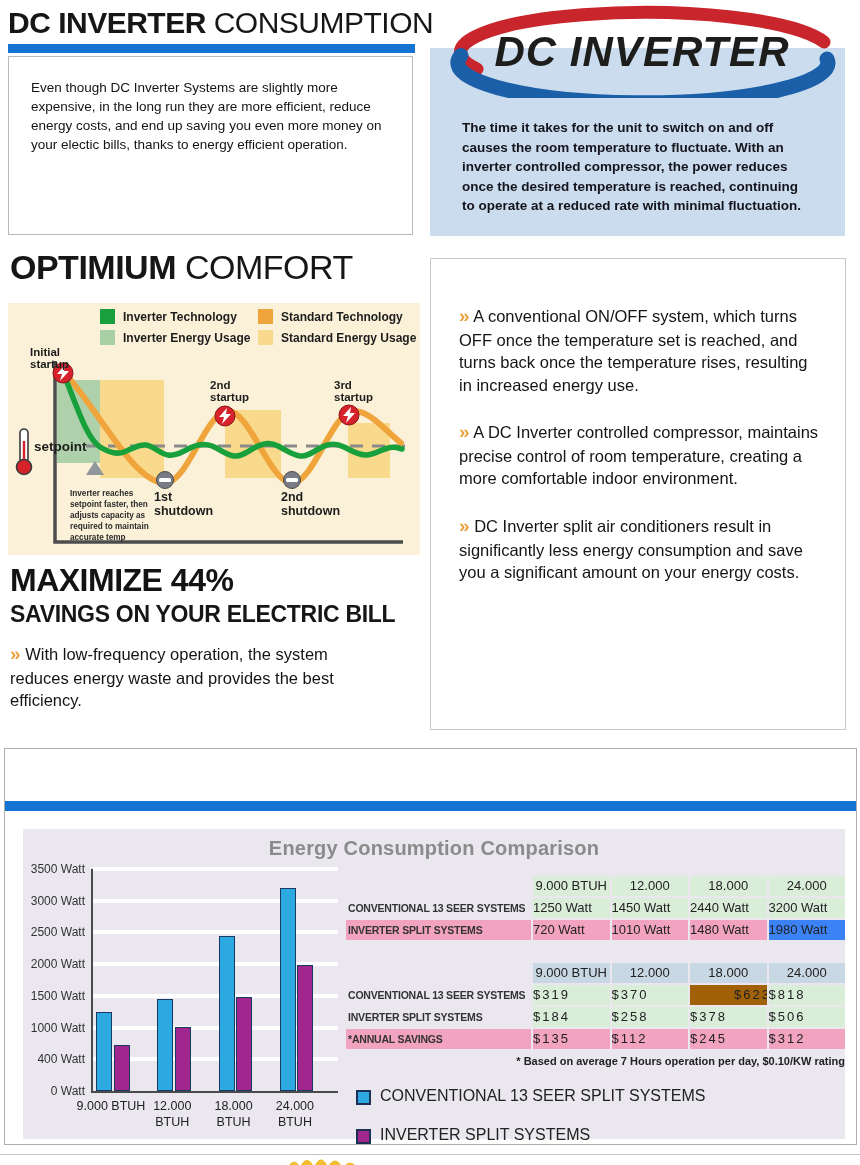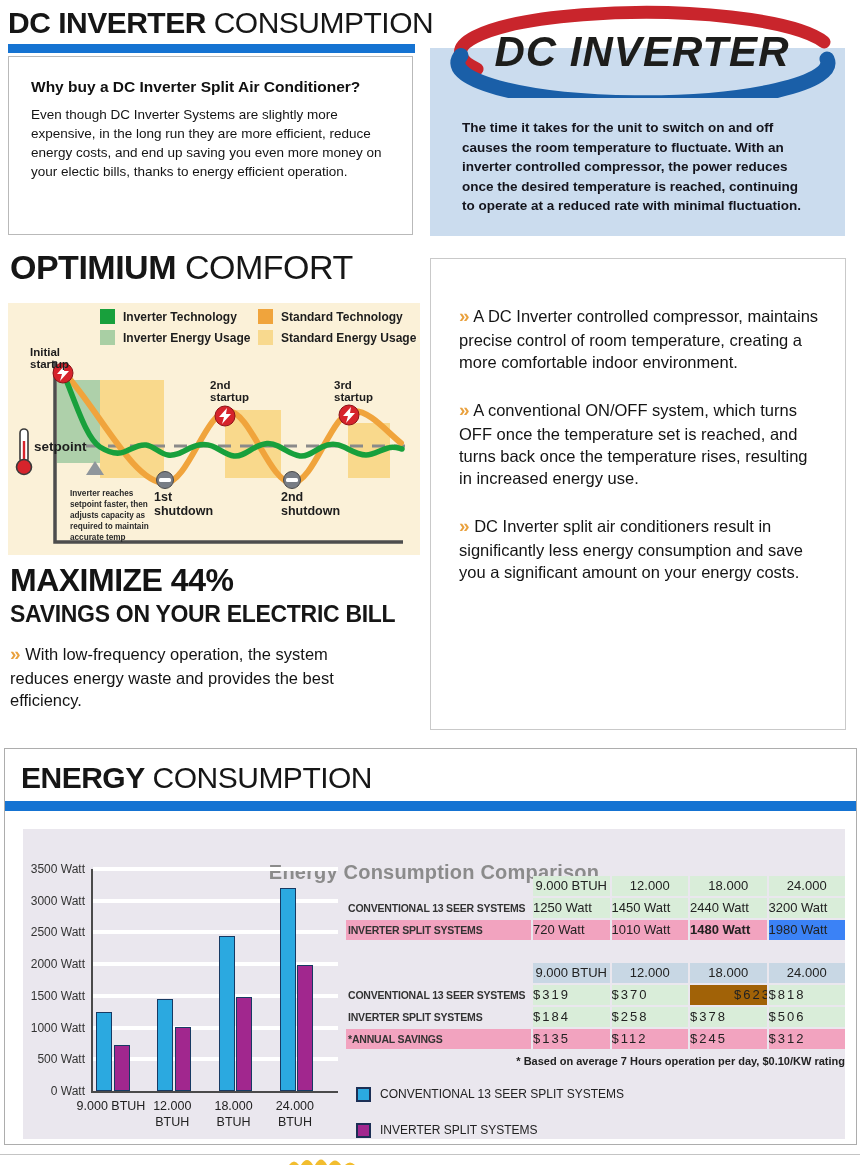--- a/index.html
+++ b/index.html
@@ -41,53 +41,52 @@
 
   
   .benefits-box { left:430px; top:258px; width:416px; height:472px; border:1px solid #c9c9c9; background:#fff; box-sizing:border-box; padding:44px 26px 0 28px; }
   .benefit { font-size:16.5px; line-height:1.36; color:#141414; margin-bottom:23px; }
 
   
   .energy-panel { left:4px; top:748px; width:853px; height:397px; border:1px solid #adadad; background:#fff; box-sizing:border-box; }
   .energy-title { position:absolute; left:16px; top:12px; }
   .energy-bar { position:absolute; left:0; top:52px; width:100%; height:10px; }
   .energy-chart { position:absolute; left:18px; top:80px; width:822px; height:310px; background:#eae7ee; }
-  .ec-title { position:absolute; left:0; top:8px; width:100%; text-align:center; font-size:20px; font-weight:700; color:#8b8b8b; letter-spacing:0.2px;margin-top:24px; }
+  .ec-title { position:absolute; left:0; top:8px; width:100%; text-align:center; font-size:20px; font-weight:700; color:#8b8b8b; letter-spacing:0.2px; }
   .plot { position:absolute; left:68px; top:40px; width:245px; height:222px; border-left:2px solid #4a4a4a; border-bottom:2px solid #4a4a4a; }
   .grid { position:absolute; left:0; width:100%; height:4px; background:#fff; }
   .bar { position:absolute; bottom:0; border:1.5px solid #173a63; box-sizing:border-box; }
   .ytick { position:absolute; left:0; width:62px; text-align:right; font-size:12px; font-weight:400; color:#333; }
   .xlabel { position:absolute; width:70px; text-align:center; font-size:12.5px; color:#222; line-height:1.25; }
   .etable { position:absolute; left:323px; display:grid; grid-template-columns:185px repeat(4, 76.5px); gap:2px; }
   .cell { height:20px; line-height:20px; overflow:hidden; }
   .head-cell { font-size:13px; font-weight:400; text-align:center; color:#222; }
   .label-cell { font-size:10.5px; font-weight:700; color:#333; letter-spacing:-0.2px; display:flex; align-items:center; padding-left:2px; box-sizing:border-box; }
   .val-cell { font-size:13px; font-weight:400; text-align:left; color:#222; }
   #cost-table .val-cell { letter-spacing:2px; }
   .footnote { position:absolute; left:323px; top:226px; width:499px; text-align:right; font-size:11px; font-weight:700; color:#222; }
   .echart-legend { position:absolute; left:333px; top:258px; }
-  .el-item { display:flex; align-items:flex-start; gap:9px; margin-bottom:21px; font-size:12px; color:#222; white-space:nowrap; }
+  .el-item { display:flex; align-items:flex-end; gap:9px; margin-bottom:21px; font-size:16px; color:#222; white-space:nowrap; }
   .el-swatch { width:11px; height:11px; border:2px solid #1c2f55; flex:0 0 auto; }
 
   
   .bottom-line { left:0; top:1154px; width:860px; height:1px; background:#c4c4c4; }
   .bottom-decor { left:287px; top:1156px; }
 </style>
 </head>
 <body>
 
 <div class="page">
 
   <div class="abs h-title" style="left:8px; top:6px;">
     <span class="hb">DC INVERTER</span><span class="hl"> CONSUMPTION</span>
   </div>
   <div class="abs accent-bar" style="left:8px; top:44px; width:407px; height:9px;"></div>
 
   <div class="abs intro-box">
-    <div class="intro-heading">Why buy a DC Inverter Split Air Conditioner?</div>
     <div class="intro-body">Even though DC Inverter Systems are slightly more expensive, in the long run they are more efficient, reduce energy costs, and end up saving you even more money on your electic bills, thanks to energy efficient operation.</div>
   </div>
 
   <div class="abs info-panel">
     <div class="info-body">The time it takes for the unit to switch on and off causes the room temperature to fluctuate. With an inverter controlled compressor, the power reduces once the desired temperature is reached, continuing to operate at a reduced rate with minimal fluctuation.</div>
   </div>
   <svg class="abs logo-svg" viewBox="0 0 400 96">
     <path d="M37,67 A185,40 0 1 1 384,40" fill="none" stroke="#c9252c" stroke-width="13" stroke-linecap="round"></path>
     <path d="M21,53.5 A185,40 0 1 0 387,57" fill="none" stroke="#1a5fa8" stroke-width="15" stroke-linecap="round"></path>
     <text x="202" y="64" text-anchor="middle" font-size="42" font-weight="700" font-style="italic" letter-spacing="1" fill="#1d1d1b">DC INVERTER</text>
@@ -182,42 +181,39 @@
 
   <div class="abs" id="maximize-title">MAXIMIZE 44%</div>
   <div class="abs" id="maximize-bullet">
     <span class="chev">»</span>
     <span>With low-frequency operation, the system reduces energy waste and provides the best efficiency.</span>
   </div>
   <div class="abs" id="maximize-sub">SAVINGS ON YOUR ELECTRIC BILL</div>
 
   <div class="abs benefits-box">
     <div>
+        <div class="benefit"><span class="chev">»</span> A conventional ON/OFF system, which turns OFF once the temperature set is reached, and turns back once the temperature rises, resulting in increased energy use.</div>
         <div class="benefit"><span class="chev">»</span> A DC Inverter controlled compressor, maintains precise control of room temperature, creating a more comfortable indoor environment.</div>
-        <div class="benefit"><span class="chev">»</span> A conventional ON/OFF system, which turns OFF once the temperature set is reached, and turns back once the temperature rises, resulting in increased energy use.</div>
         <div class="benefit"><span class="chev">»</span> DC Inverter split air conditioners result in significantly less energy consumption and save you a significant amount on your energy costs.</div>
       </div>
   </div>
 
   <div class="abs energy-panel">
-    <div class="h-title energy-title">
-      <span class="hb">ENERGY</span><span class="hl"> CONSUMPTION</span>
-    </div>
     <div class="energy-bar accent-bar"></div>
 
     <div class="energy-chart">
       <div class="ec-title">Energy Consumption Comparison</div>
       <div>
           <div class="ytick" style="top: 33px;">3500 Watt</div>
           <div class="ytick" style="top: 64.7143px;">3000 Watt</div>
           <div class="ytick" style="top: 96.4286px;">2500 Watt</div>
           <div class="ytick" style="top: 128.143px;">2000 Watt</div>
           <div class="ytick" style="top: 159.857px;">1500 Watt</div>
           <div class="ytick" style="top: 191.571px;">1000 Watt</div>
-          <div class="ytick" style="top: 223.286px;">500 Watt</div>
+          <div class="ytick" style="top: 223.286px;">400 Watt</div>
           <div class="ytick" style="top: 255px;">0 Watt</div>
         </div>
       <div class="plot">
           <div class="grid" style="top: -2px;"></div>
           <div class="grid" style="top: 29.7143px;"></div>
           <div class="grid" style="top: 61.4286px;"></div>
           <div class="grid" style="top: 93.1429px;"></div>
           <div class="grid" style="top: 124.857px;"></div>
           <div class="grid" style="top: 156.571px;"></div>
           <div class="grid" style="top: 188.286px;"></div>
@@ -244,21 +240,21 @@
           <div class="cell head-cell" style="background: rgb(217, 237, 217);">18.000 BTUH</div>
           <div class="cell head-cell" style="background: rgb(217, 237, 217);">24.000 BTUH</div>
           <div class="cell label-cell" style="background: transparent;">CONVENTIONAL 13 SEER SYSTEMS</div>
           <div class="cell val-cell" style="background: rgb(217, 237, 217);">1250 Watt</div>
           <div class="cell val-cell" style="background: rgb(217, 237, 217);">1450 Watt</div>
           <div class="cell val-cell" style="background: rgb(217, 237, 217);">2440 Watt</div>
           <div class="cell val-cell" style="background: rgb(217, 237, 217);">3200 Watt</div>
           <div class="cell label-cell" style="background: rgb(242, 163, 191);">INVERTER SPLIT SYSTEMS</div>
           <div class="cell val-cell" style="background: rgb(242, 163, 191);">720 Watt</div>
           <div class="cell val-cell" style="background: rgb(242, 163, 191);">1010 Watt</div>
-          <div class="cell val-cell" style="background: rgb(242, 163, 191); font-weight: bold;">1480 Watt</div>
+          <div class="cell val-cell" style="background: rgb(242, 163, 191);">1480 Watt</div>
           <div class="cell val-cell" style="background: #3b82f6;">1980 Watt</div>
         </div>
       <div class="etable" id="cost-table" style="top:134px;">
           <div class="cell label-cell" style="background: transparent;"></div>
           <div class="cell head-cell" style="background: rgb(200, 215, 228);">9.000 BTUH</div>
           <div class="cell head-cell" style="background: rgb(200, 215, 228);">12.000 BTUH</div>
           <div class="cell head-cell" style="background: rgb(200, 215, 228);">18.000 BTUH</div>
           <div class="cell head-cell" style="background: rgb(200, 215, 228);">24.000 BTUH</div>
           <div class="cell label-cell" style="background: transparent;">CONVENTIONAL 13 SEER SYSTEMS</div>
           <div class="cell val-cell" style="background: rgb(217, 237, 217);">$319</div>

